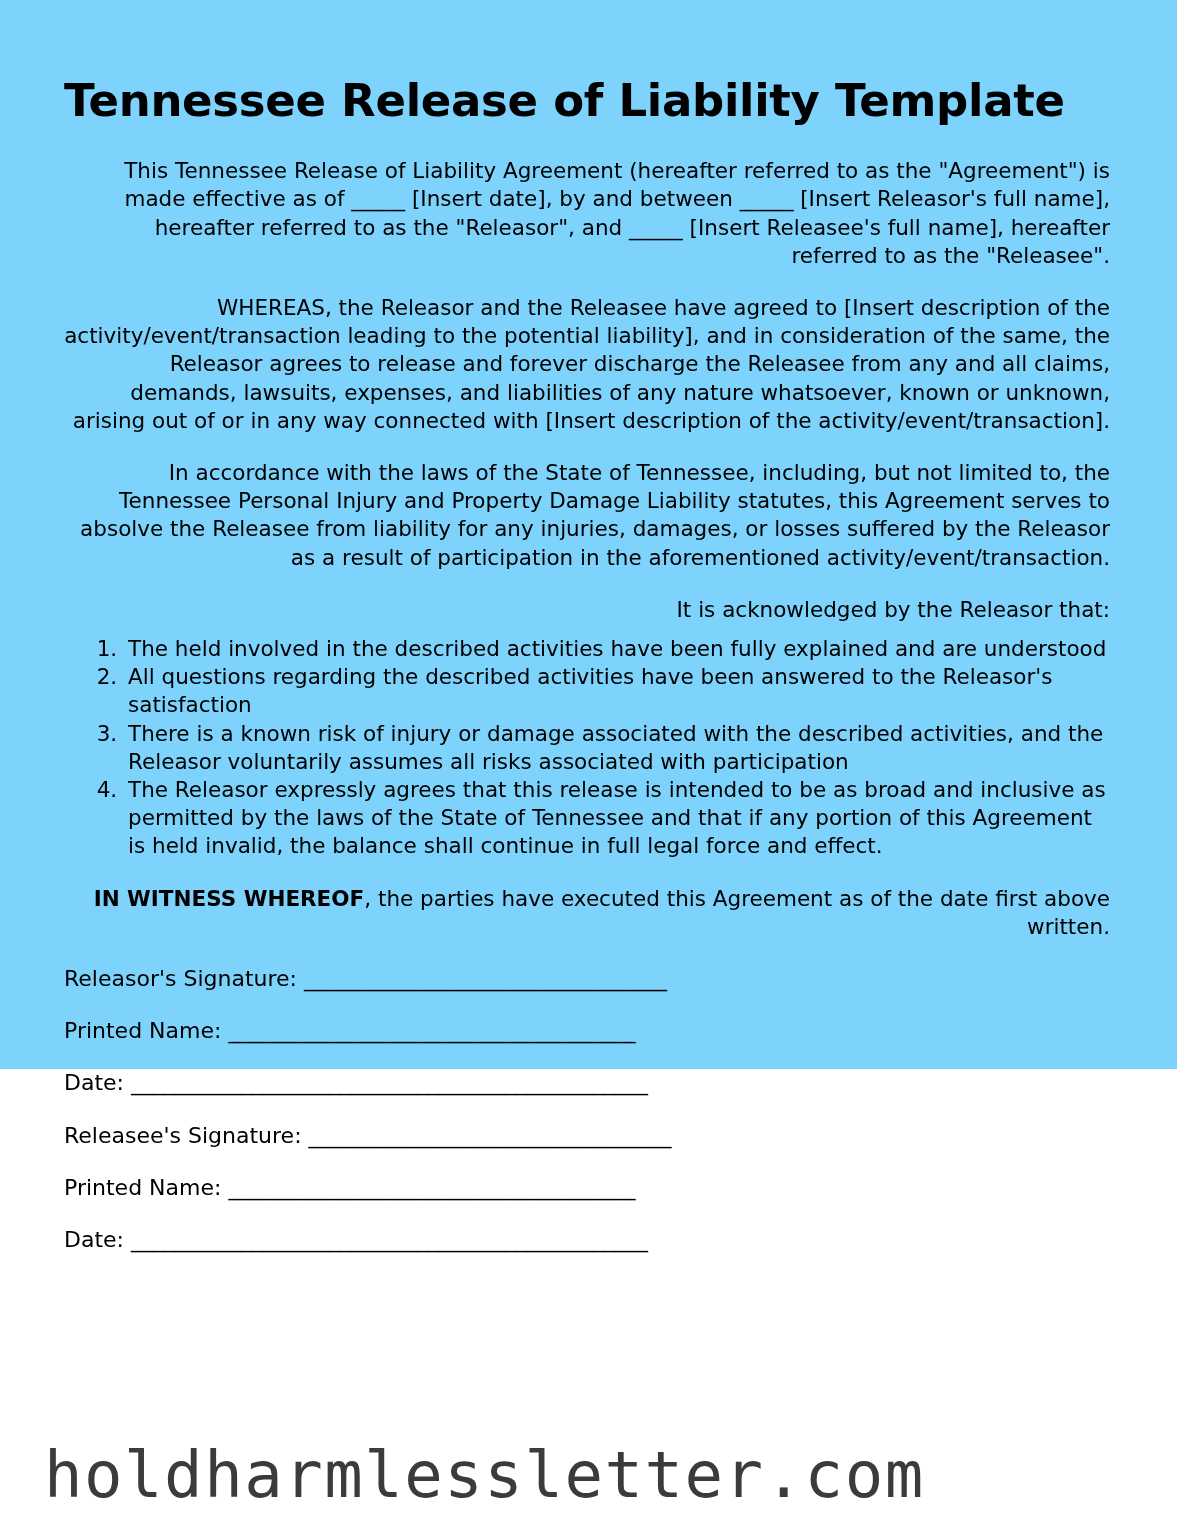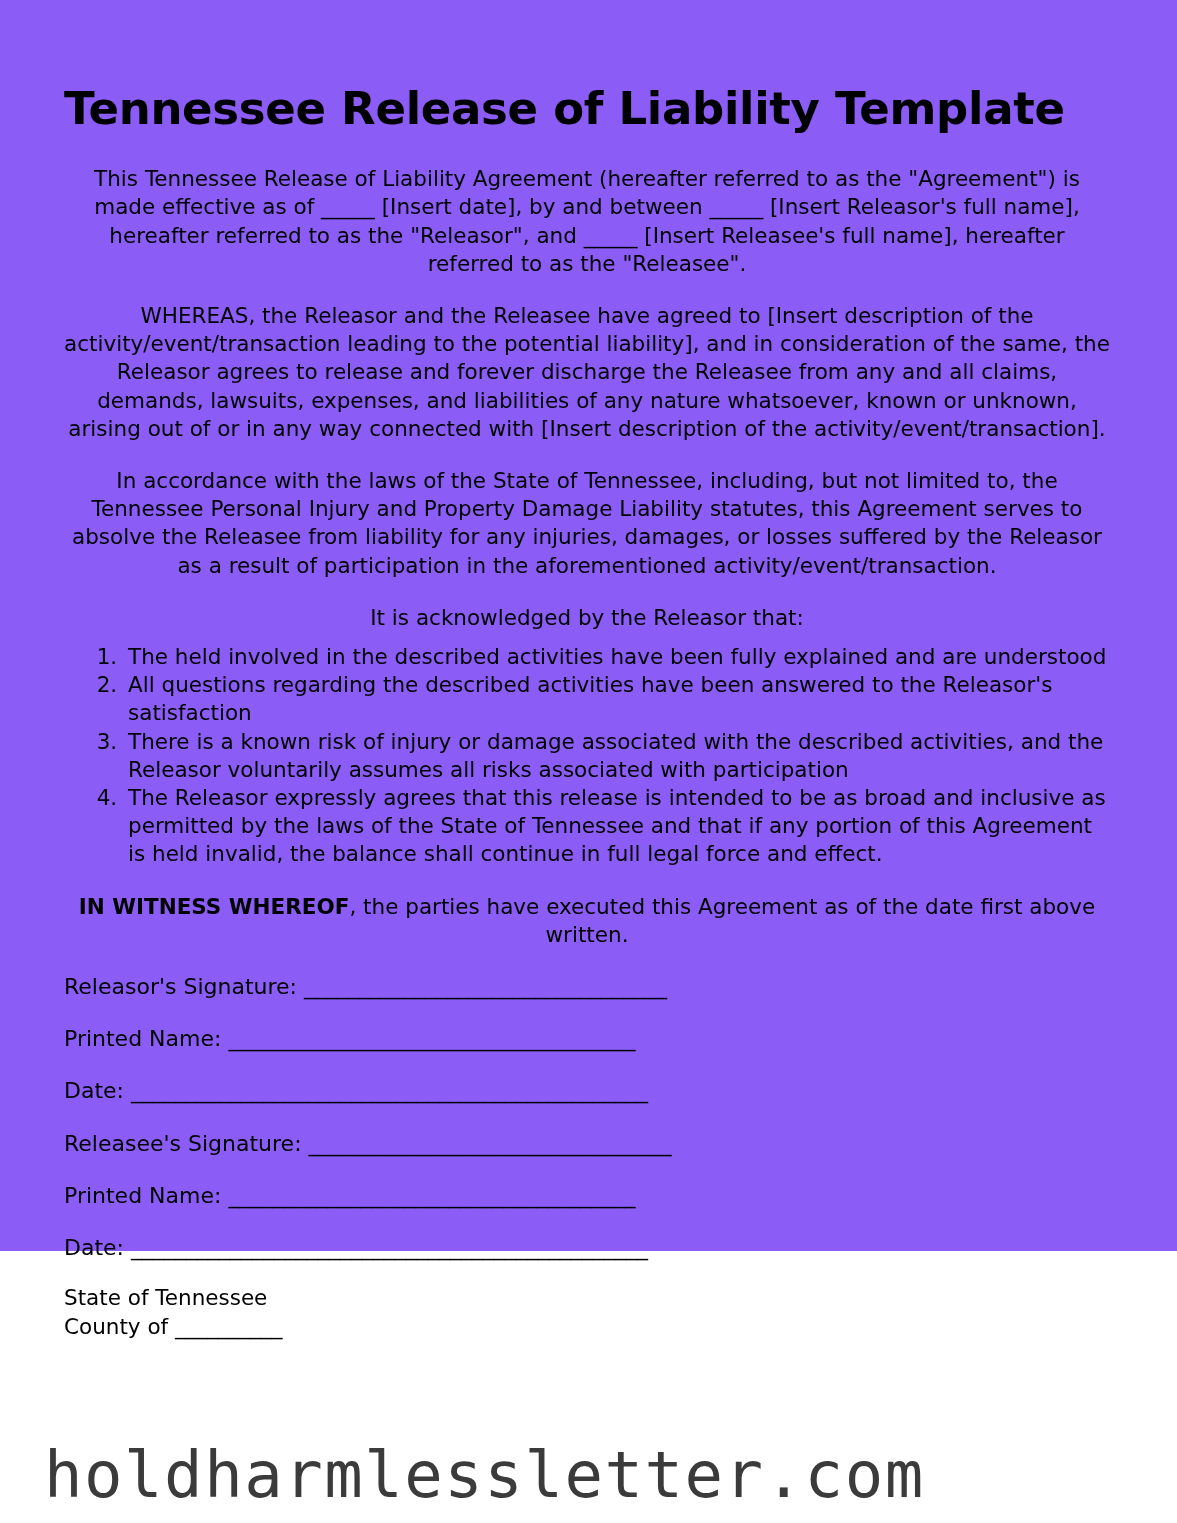--- a/index.html
+++ b/index.html
@@ -14,43 +14,43 @@
     overflow: hidden;
     font-family: "DejaVu Sans", sans-serif;
     color: #000000;
     -webkit-font-smoothing: antialiased;
   }
 
   .page {
     position: absolute;
     left: 0; top: 0;
     width: 1177px;
-    height: 1251px;
-    background: #8b5cf6;
+    height: 1069px;
+    background: #7dd3fc;
     box-sizing: border-box;
-    padding: 8px 67px 0 64px;
+    padding: 0 67px 0 64px;
   }
 
   .doc-title {
     margin: 0;
     padding-top: 74px;
     font-size: 45px;
     font-weight: bold;
     line-height: 1.18;
     letter-spacing: -0.3px;
     color: #000;
   }
 
   p.para {
     margin: 0;
     padding-top: 24px;
     font-size: 21.5px;
     line-height: 28.2px;
     color: #000;
-    text-align: center;
+    text-align: right;
   }
 
   p.para.first {
     padding-top: 30px;
   }
 
   ol.ack-list {
     margin: 0;
     padding-top: 11px;
     padding-left: 60px;
@@ -135,17 +135,16 @@
 
   <p class="sig-line">Date: _______________________________________________</p>
 
   <p class="sig-line">Releasee's Signature: _________________________________</p>
 
   <p class="sig-line">Printed Name: _____________________________________</p>
 
   <p class="sig-line">Date: _______________________________________________</p>
 
 
-  <p class="notary-body"><span>State of Tennessee</span><br><span>County of __________</span></p>
 
 </div>
 
 <div class="watermark">holdharmlessletter.com</div>
 
 </body></html>

